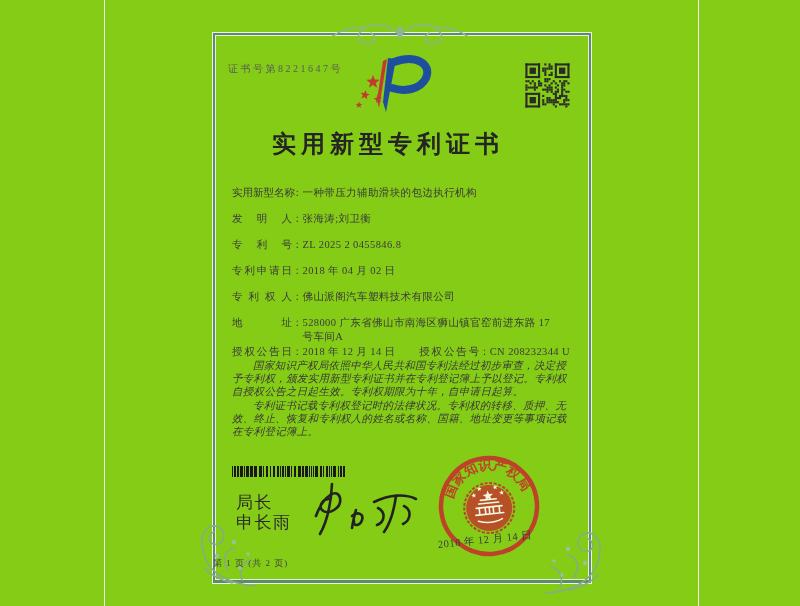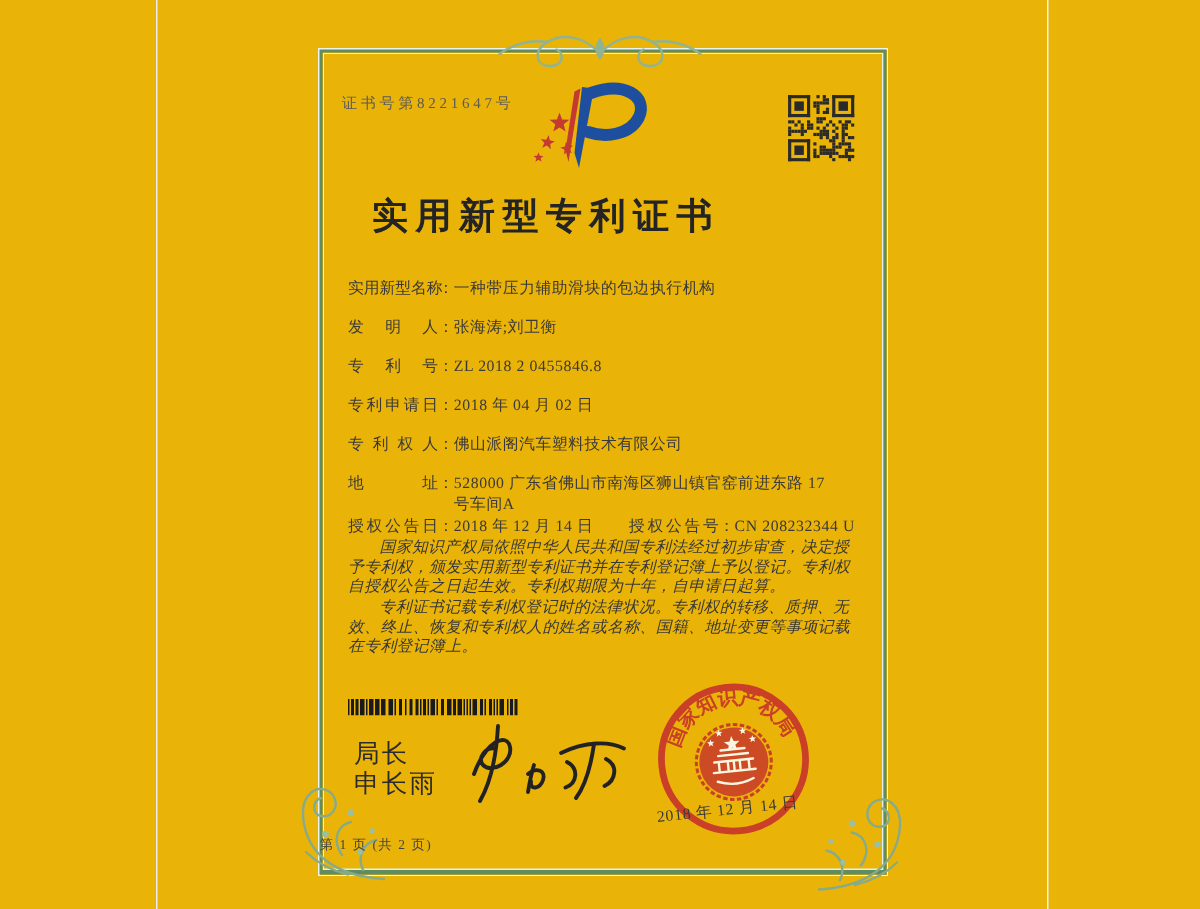--- a/index.html
+++ b/index.html
@@ -1,37 +1,37 @@
 <!DOCTYPE html>
 <html style="--frame-green: #5e8c63; --frame-light: #bad4bc; --seal-red: #c5302c; --logo-blue: #1d4f9e; --logo-red: #c43a31; --text-dark: #333333;"><head>
 <meta charset="utf-8">
 <style>
   html,body{margin:0;padding:0;background:#fff;}
-  .canvas{position:relative;width:800px;height:606px;background:#eab308;overflow:hidden;
+  .canvas{position:relative;width:800px;height:606px;background:#84cc16;overflow:hidden;
           font-family:"Liberation Serif","DejaVu Serif",serif;color:#333;}
   .paper-edge{position:absolute;top:0;bottom:0;width:1px;}
   .edge-l{left:104px;background:#ebebeb;}
   .edge-r{left:698px;background:#f2f2f2;}
 
   
   .frame{position:absolute;left:213px;top:33px;width:374px;height:545px;
          border:2px solid var(--frame-green,#5e8c63);
          border-bottom-width:3px;
          box-shadow:inset 0 0 0 1px #e4efe5, 0 0 0 1px #edf4ee;}
   .ornament-top{position:absolute;left:325px;top:20px;width:150px;height:28px;}
   .flourish{position:absolute;width:78px;height:92px;}
   .fl-bl{left:192px;top:498px;}
   .fl-br{left:532px;top:505px;transform:scaleX(-1);}
 
   .cert-no{position:absolute;left:228px;top:62px;font-size:10px;letter-spacing:2.5px;color:#5a5a5a;}
   .logo{position:absolute;left:350px;top:50px;width:84px;height:66px;}
   .qr{position:absolute;left:524px;top:62px;width:46px;height:46px;}
 
   .title{position:absolute;left:213px;top:128px;width:302px;text-align:center;
-         font-size:24px;font-weight:bold;letter-spacing:5px;color:#242424;}
+         font-size:24px;font-weight:bold;letter-spacing:5px;color:#242424;padding-left:24px;}
 
   .fields{position:absolute;left:232px;top:186px;width:338px;font-size:10.5px;color:#3a3a3a;}
   .field-row{line-height:14px;margin-bottom:12px;white-space:nowrap;}
   .flabel{display:inline-block;width:60px;text-align:justify;text-align-last:justify;vertical-align:top;}
   .fcolon{vertical-align:top;}
   .fvalue{letter-spacing:0.4px;vertical-align:top;}
   .row-addr{white-space:normal;margin-bottom:1px;}
   .row-addr .fvalue{display:inline-block;width:258px;line-height:14px;}
   .grant-row{display:flex;justify-content:space-between;}
   .grant-cell1{width:168px;}
@@ -253,21 +253,21 @@
   <div class="title">实用新型专利证书</div>
 
   <div class="fields">
     <div class="field-row">
       <span class="flabel">实用新型名称</span><span class="fcolon">：</span><span class="fvalue">一种带压力辅助滑块的包边执行机构</span>
     </div>
     <div class="field-row">
       <span class="flabel">发明人</span><span class="fcolon">：</span><span class="fvalue">张海涛;刘卫衡</span>
     </div>
     <div class="field-row">
-      <span class="flabel">专利号</span><span class="fcolon">：</span><span class="fvalue">ZL 2018 2 0455846.8</span>
+      <span class="flabel">专利号</span><span class="fcolon">：</span><span class="fvalue">ZL 2025 2 0455846.8</span>
     </div>
     <div class="field-row">
       <span class="flabel">专利申请日</span><span class="fcolon">：</span><span class="fvalue">2018 年 04 月 02 日</span>
     </div>
     <div class="field-row">
       <span class="flabel">专利权人</span><span class="fcolon">：</span><span class="fvalue">佛山派阁汽车塑料技术有限公司</span>
     </div>
     <div class="field-row row-addr">
       <span class="flabel">地址</span><span class="fcolon">：</span><span class="fvalue">528000 广东省佛山市南海区狮山镇官窑前进东路 17 号车间A</span>
     </div>

